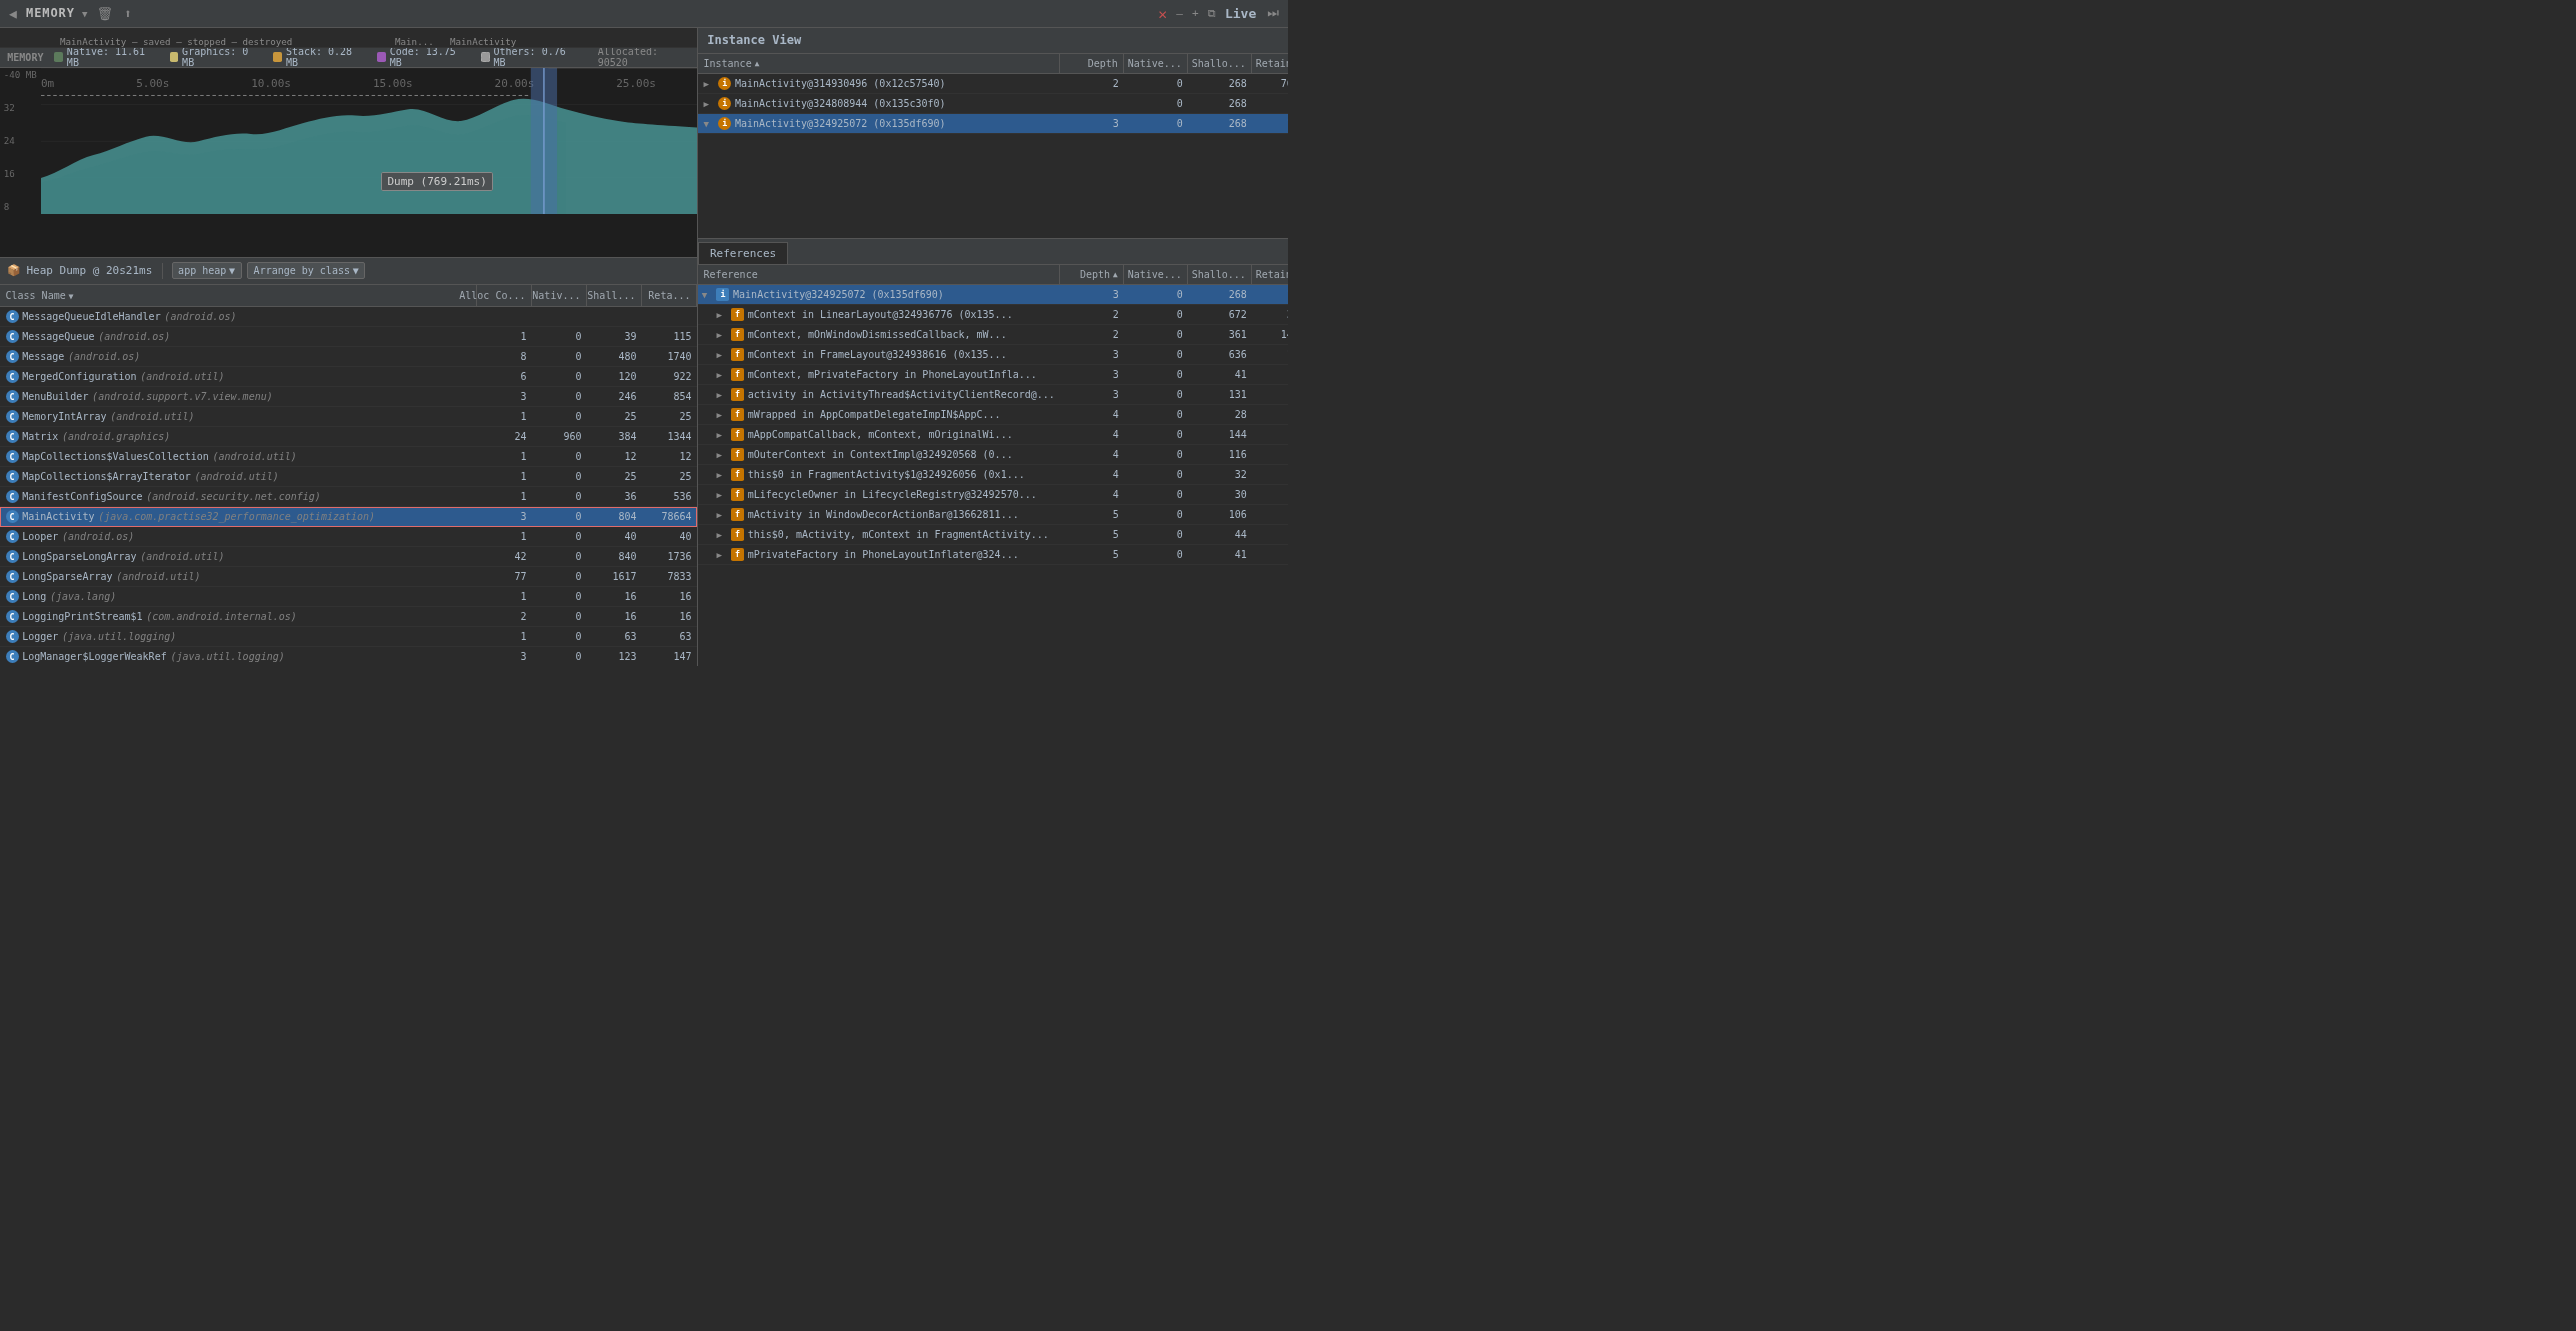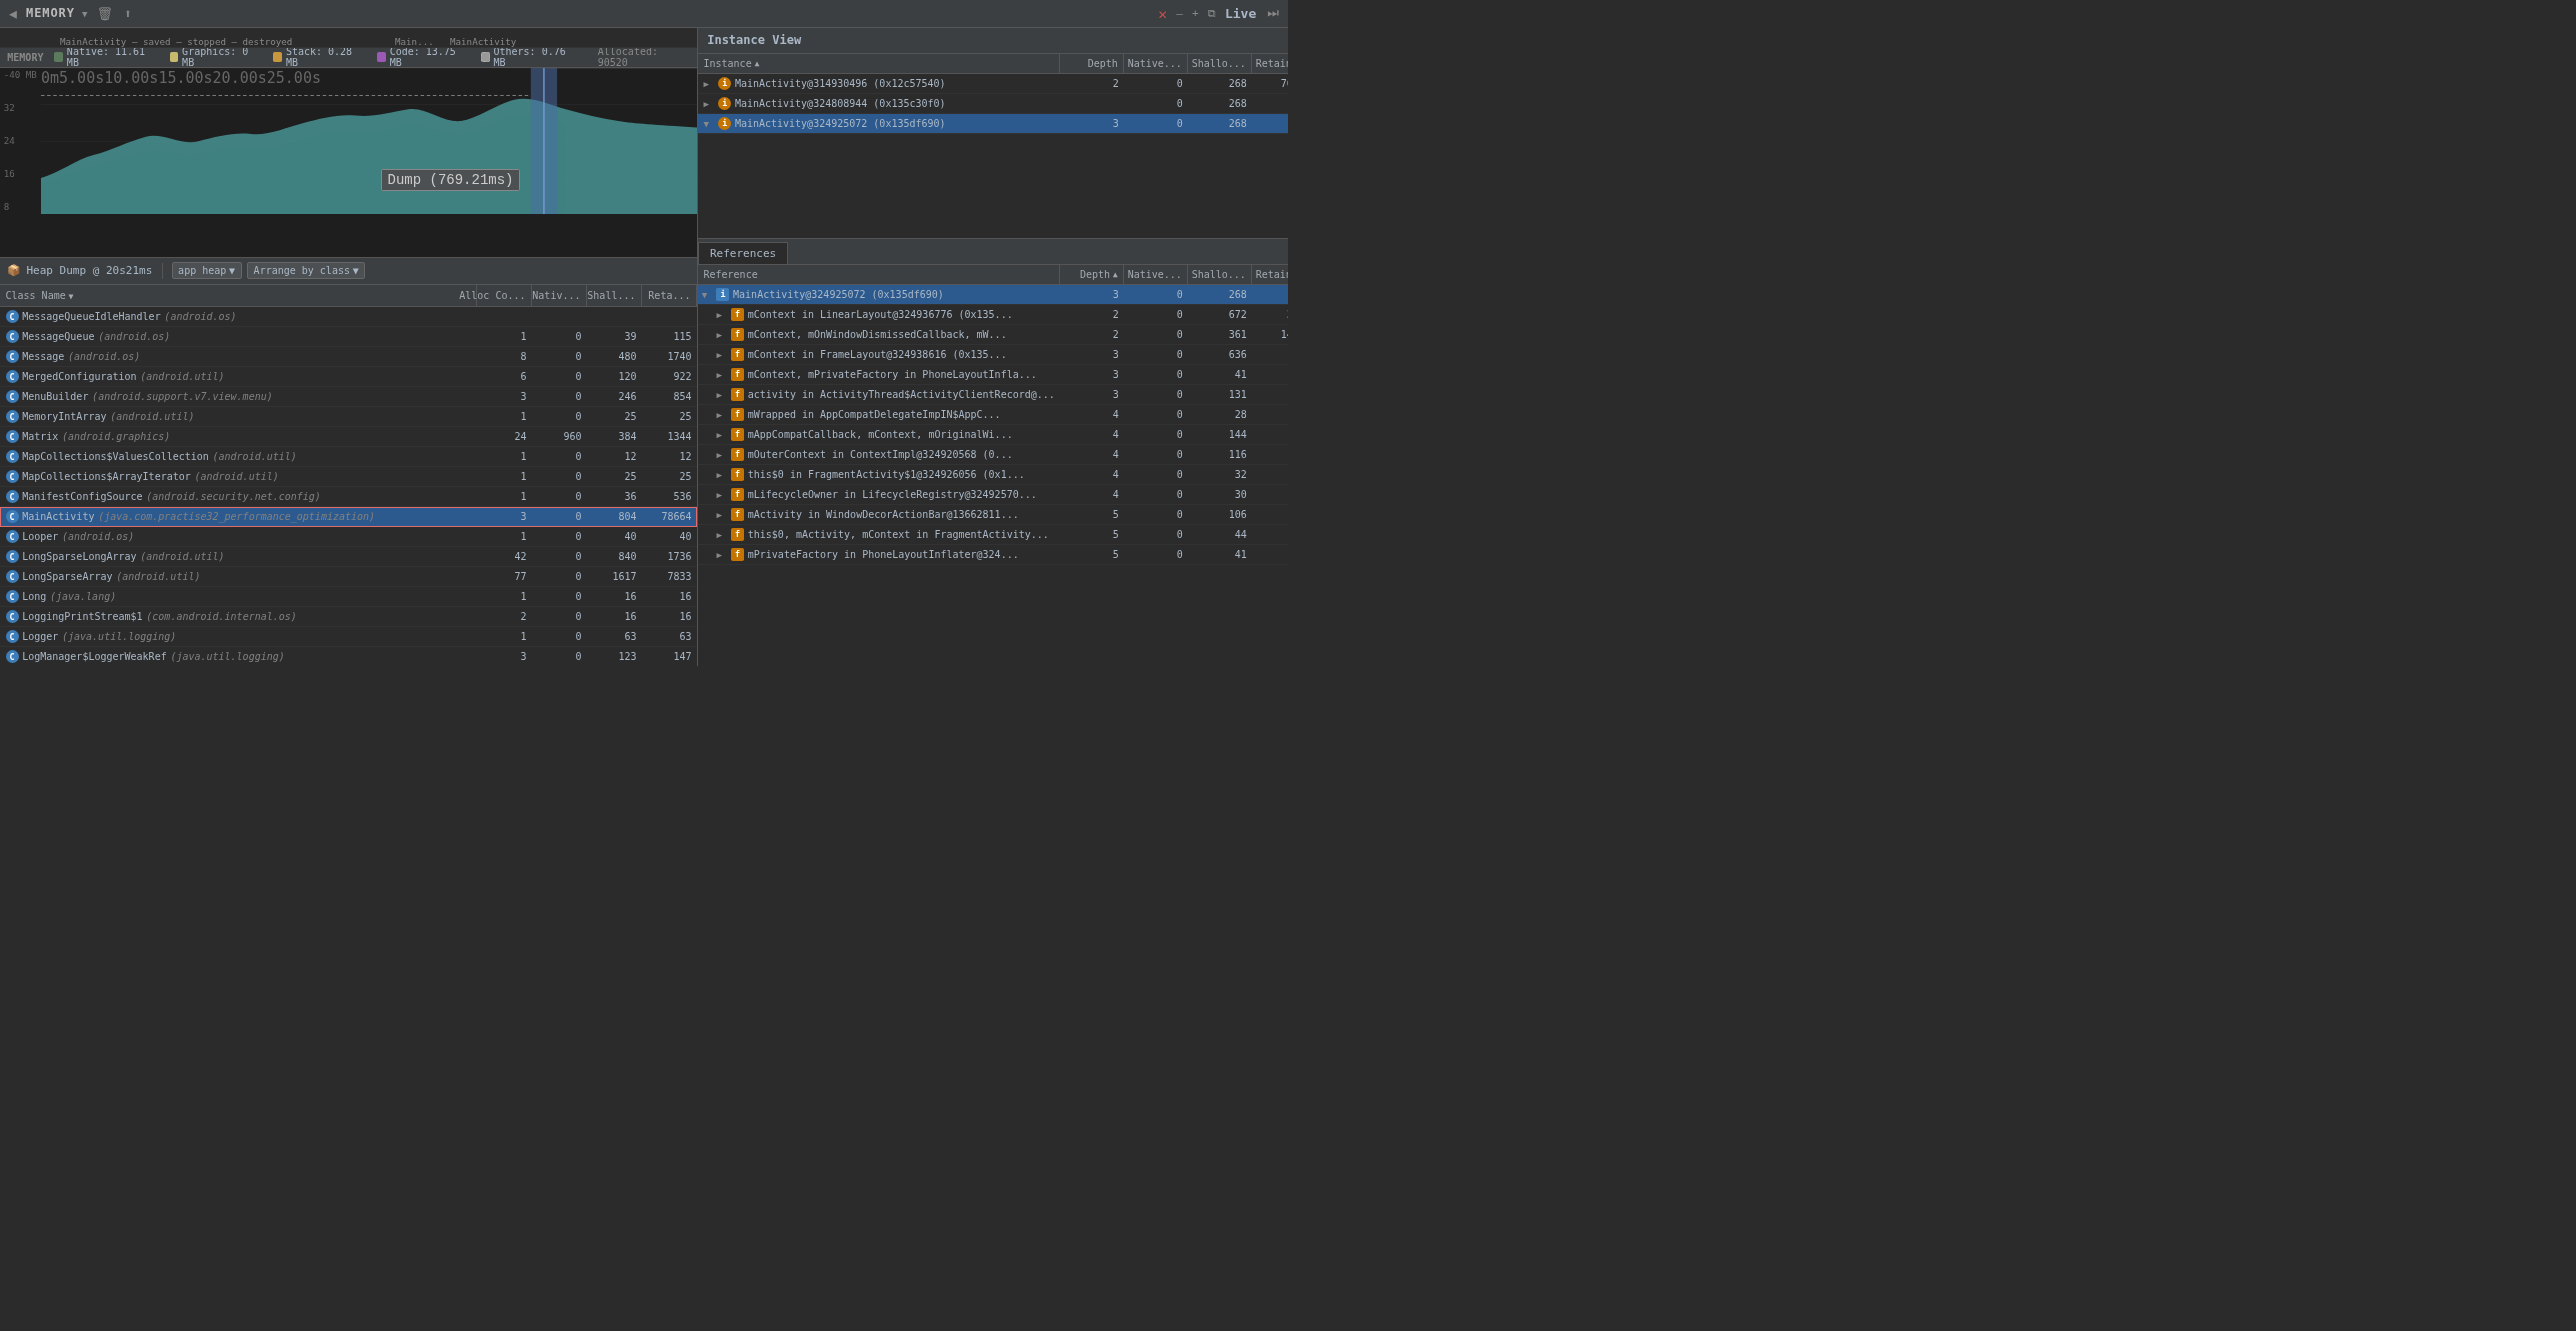--- a/index.html
+++ b/index.html
@@ -122,24 +122,26 @@
     .chart-svg-container {
       position: absolute;
       left: 41px;
       right: 0;
       top: 0;
       bottom: 16.5px;
     }
 
     .chart-time-labels {
       display: flex;
+      justify-content: space-between;
       padding: 1.8px 41px 0 41px;
-      font-size: 15px;
+      font-size: 11px;
       color: #666;
       height: 16.5px;
+      margin-top: 8px;
     }
     .main-activity-labels {
       display: flex;
       height: 20px;
       align-items: flex-end;
       position: relative;
       background: #2b2b2b;
       font-size: 9.2px;
       color: #888;
       padding-left: 41px;
@@ -401,24 +403,23 @@
     .ref-icon.blue { background: #3d7eba; }
 
     .sort-arrow { font-size: 8.3px; margin-left: 2.8px; }
 
     
     .dump-label {
       position: absolute;
       background: #4c5052;
       border: 0.9px solid #888;
       padding: 1.8px 5.5px;
-      font-size: 14px;
+      font-size: 11px;
       color: #ccc;
       border-radius: 1.8px;
-      font-family: Liberation Mono, monospace;
     }
   </style>
 </head>
 <body>
 
 <div class="top-bar">
   <span class="icon-btn">◀</span>
   <span class="top-bar-title">MEMORY</span>
   <span class="top-bar-arrow">▼</span>
   <span class="icon-btn">🗑</span>

